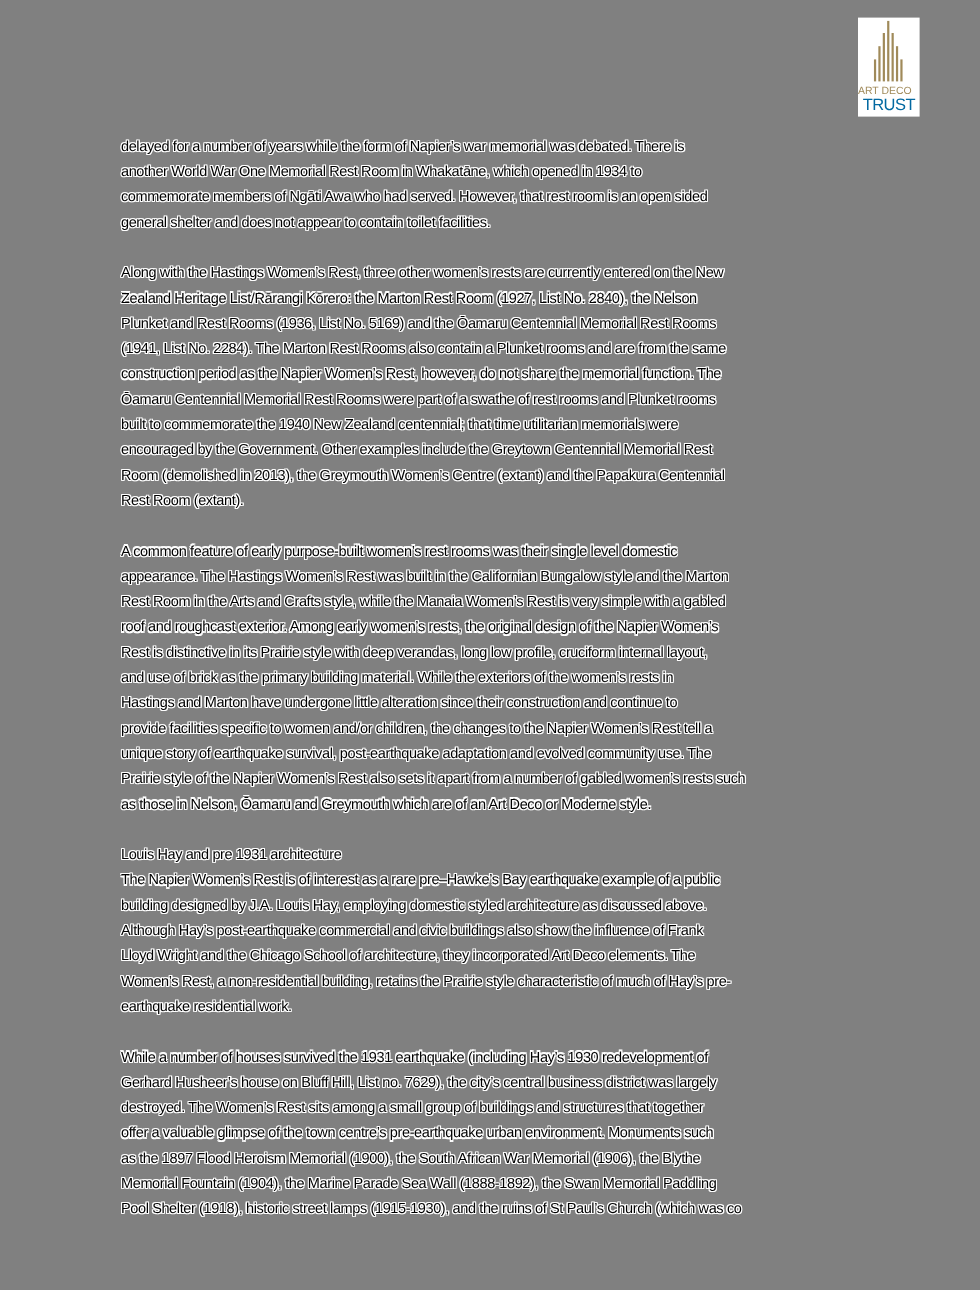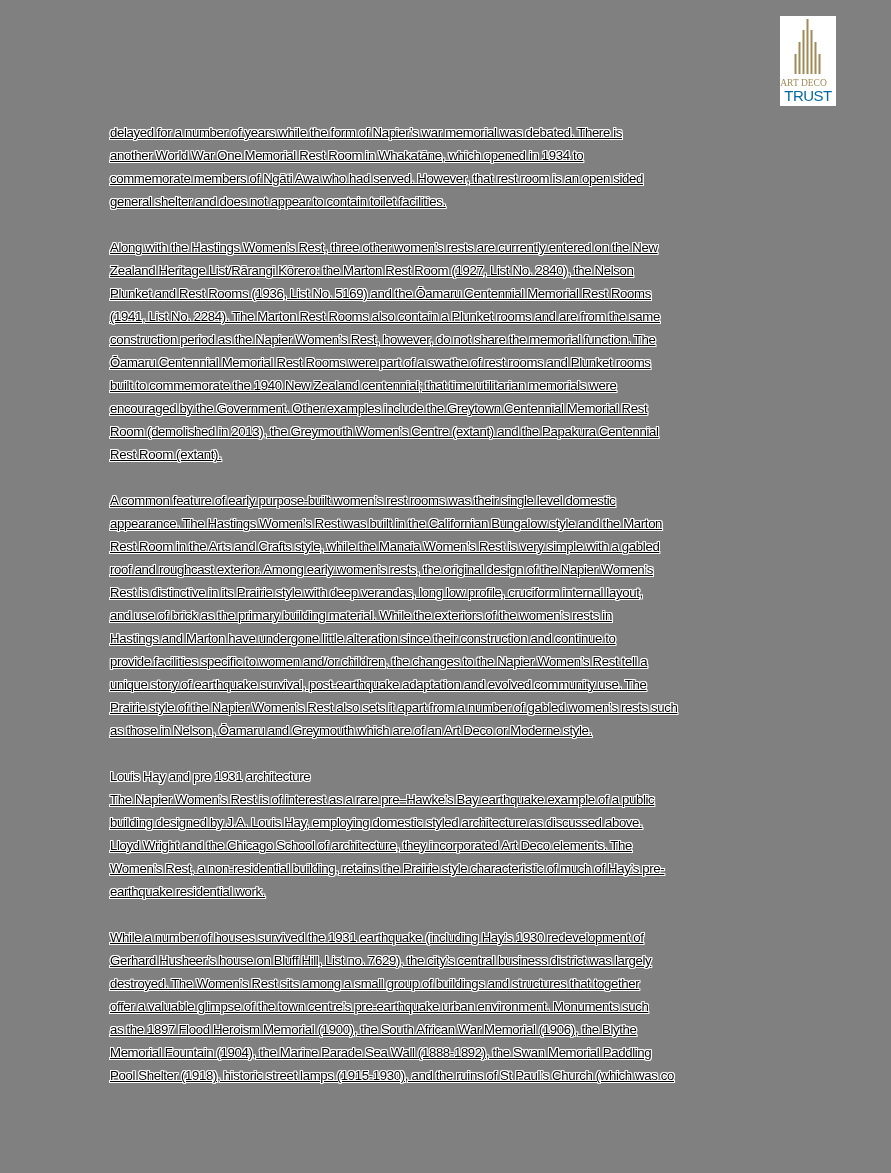--- a/index.html
+++ b/index.html
@@ -27,21 +27,20 @@
     .logo .art-deco {
       position: absolute;
       left: 0; top: 62px;
       width: 47px;
       text-align: center;
       font-size: 9.5px;
       line-height: 10px;
       color: #a08a5a;
       letter-spacing: 0px;
       white-space: nowrap;
-      font-family: Liberation Serif, serif;
     }
     .logo .trust {
       position: absolute;
       left: 0; top: 72px;
       width: 56px;
       text-align: center;
       font-size: 15px;
       line-height: 16px;
       color: #0369a1;
       letter-spacing: -0.5px;
@@ -54,21 +53,21 @@
       width: 680px;
       color: #000;
       font-size: 13.2px;
       line-height: 23px;
       letter-spacing: -0.35px;
       text-shadow:
         -1px 0 0 #fff, 1px 0 0 #fff, 0 -1px 0 #fff, 0 1px 0 #fff,
         -1px -1px 0 #fff, 1px 1px 0 #fff, -1px 1px 0 #fff, 1px -1px 0 #fff;
     }
     .para { margin: 0 0 23px 0; }
-    .line { display: block; white-space: nowrap; text-decoration: underline; }
+    .line { display: block; white-space: nowrap; }
     .heading { font-weight: normal; display: block; white-space: nowrap; }
   </style>
 </head>
 <body>
 
 <div class="logo">
   <svg class="tower" viewBox="0 0 56 62" width="56" height="62">
     <rect x="26.5" y="3" width="2" height="55" fill="#a08a5a"></rect>
     <rect x="22.5" y="14" width="2" height="44" fill="#a08a5a"></rect>
     <rect x="30.5" y="14" width="2" height="44" fill="#a08a5a"></rect>
@@ -114,20 +113,21 @@
     <span class="line">provide facilities specific to women and/or children, the changes to the Napier Women’s Rest tell a</span>
     <span class="line">unique story of earthquake survival, post-earthquake adaptation and evolved community use. The</span>
     <span class="line">Prairie style of the Napier Women’s Rest also sets it apart from a number of gabled women’s rests such</span>
     <span class="line">as those in Nelson, Ōamaru and Greymouth which are of an Art Deco or Moderne style.</span>
   </div>
 
   <div class="para">
     <span class="heading">Louis Hay and pre 1931 architecture</span>
     <span class="line">The Napier Women’s Rest is of interest as a rare pre–Hawke’s Bay earthquake example of a public</span>
     <span class="line">building designed by J.A. Louis Hay, employing domestic styled architecture as discussed above.</span>
+    <span class="line">Although Hay’s post-earthquake commercial and civic buildings also show the influence of Frank</span>
     <span class="line">Lloyd Wright and the Chicago School of architecture, they incorporated Art Deco elements. The</span>
     <span class="line">Women’s Rest, a non-residential building, retains the Prairie style characteristic of much of Hay’s pre-</span>
     <span class="line">earthquake residential work.</span>
   </div>
 
   <div class="para">
     <span class="line">While a number of houses survived the 1931 earthquake (including Hay’s 1930 redevelopment of</span>
     <span class="line">Gerhard Husheer’s house on Bluff Hill, List no. 7629), the city’s central business district was largely</span>
     <span class="line">destroyed. The Women’s Rest sits among a small group of buildings and structures that together</span>
     <span class="line">offer a valuable glimpse of the town centre’s pre-earthquake urban environment. Monuments such</span>

